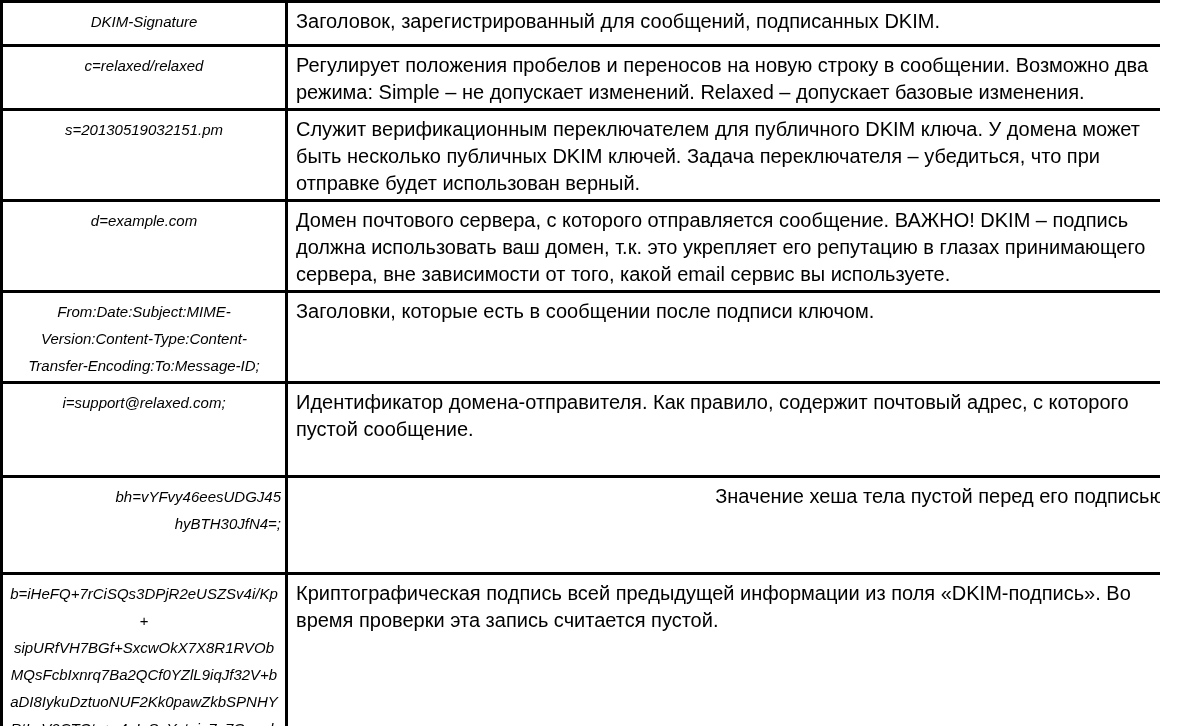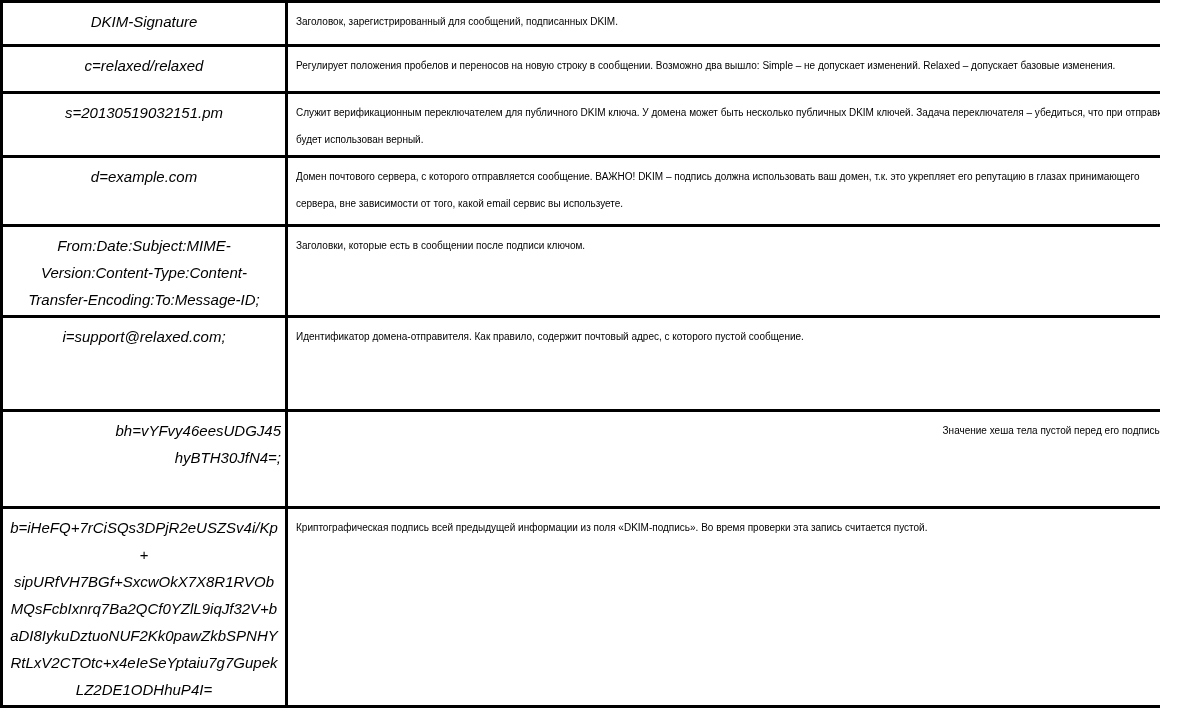--- a/index.html
+++ b/index.html
@@ -29,21 +29,21 @@
     text-align: center;
     font-style: italic;
     font-size: 15px;
     line-height: 27px;
     padding: 5px 4px 2px 4px;
     white-space: pre-line;
     overflow-wrap: break-word;
   }
   td.desc-cell {
     text-align: left;
-    font-size: 10px;
+    font-size: 20px;
     line-height: 27px;
     padding: 5px 12px 2px 8px;
     border-right-width: 2px;
     overflow-wrap: break-word;
   }
   
   tr:nth-child(1)  td { height: 34px; }
   tr:nth-child(2)  td { height: 37px; }
   tr:nth-child(3)  td { height: 36px; }
   tr:nth-child(4)  td { height: 59px; }
@@ -66,21 +66,21 @@
     <tbody>
   <tr>
     <td class="key-cell">DKIM-Signature</td>
     <td class="desc-cell">Заголовок, зарегистрированный для сообщений, подписанных DKIM.</td>
   </tr>
 
 
 
   <tr>
     <td class="key-cell">c=relaxed/relaxed</td>
-    <td class="desc-cell">Регулирует положения пробелов и переносов на новую строку в сообщении. Возможно два вышло: Simple – не допускает изменений. Relaxed – допускает базовые изменения.</td>
+    <td class="desc-cell">Регулирует положения пробелов и переносов на новую строку в сообщении. Возможно два режима: Simple – не допускает изменений. Relaxed – допускает базовые изменения.</td>
   </tr>
 
   <tr>
     <td class="key-cell">s=20130519032151.pm</td>
     <td class="desc-cell">Служит верификационным переключателем для публичного DKIM ключа. У домена может быть несколько публичных DKIM ключей. Задача переключателя – убедиться, что при отправке будет использован верный.</td>
   </tr>
 
   <tr>
     <td class="key-cell">d=example.com</td>
     <td class="desc-cell">Домен почтового сервера, с которого отправляется сообщение. ВАЖНО! DKIM – подпись должна использовать ваш домен, т.к. это укрепляет его репутацию в глазах принимающего сервера, вне зависимости от того, какой email сервис вы используете.</td>

